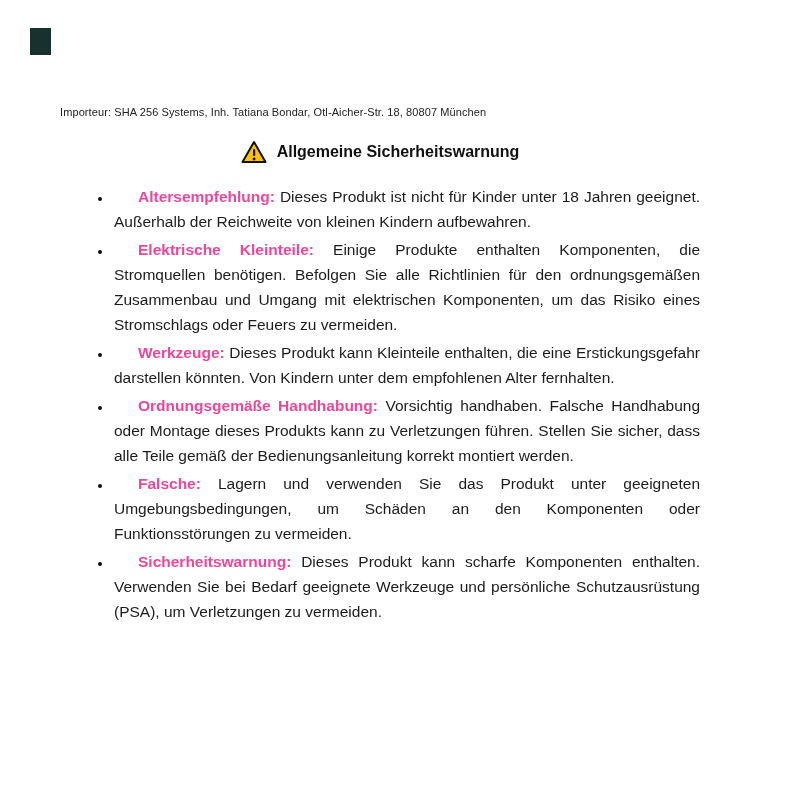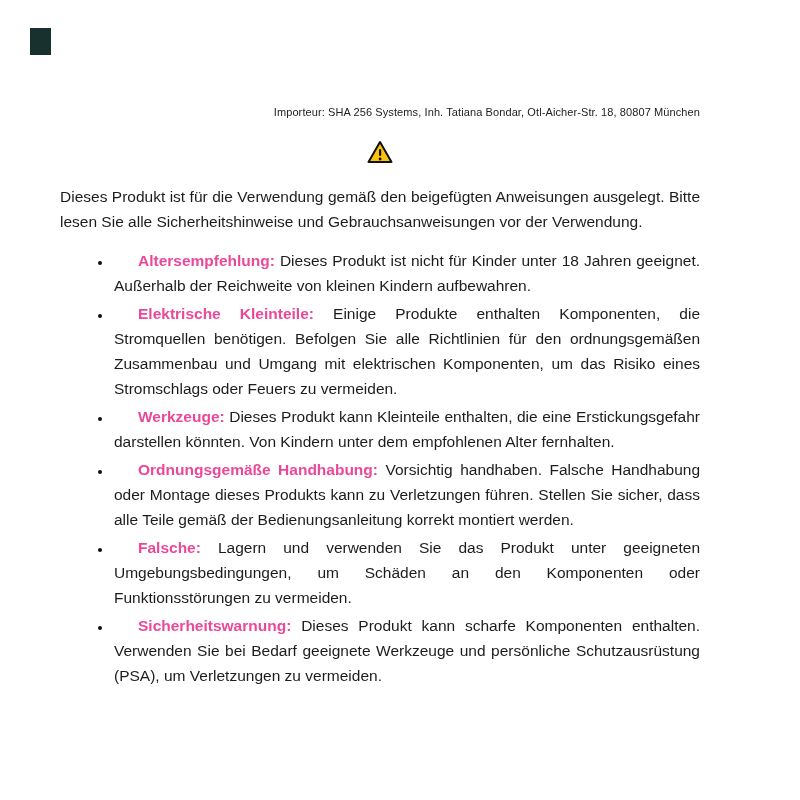--- a/index.html
+++ b/index.html
@@ -18,21 +18,21 @@
     left: 30px;
     top: 28px;
     width: 21px;
     height: 27px;
     background: #18302e;
   }
   .page {
     padding: 106px 100px 0 60px;
   }
   .importer-line {
-    text-align: right;
+    text-align: left;
     font-size: 11px;
     color: #222222;
     margin: 0 0 22px 0;
     letter-spacing: 0.1px;
   }
   .heading-row {
     display: flex;
     align-items: center;
     justify-content: center;
     gap: 10px;
@@ -84,23 +84,23 @@
 <div class="page">
 
   <p class="importer-line">Importeur: SHA 256 Systems, Inh. Tatiana Bondar, Otl-Aicher-Str. 18, 80807 München</p>
 
   <div class="heading-row">
     <svg class="warning-icon" viewBox="0 0 26 24" aria-hidden="true">
       <path d="M13 2 L24.5 22 L1.5 22 Z" fill="#FFC107" stroke="#111111" stroke-width="2" stroke-linejoin="round"></path>
       <rect x="12" y="9" width="2.2" height="7" rx="1" fill="#111111"></rect>
       <circle cx="13.1" cy="19" r="1.4" fill="#111111"></circle>
     </svg>
+    <span class="page-title">Allgemeine Sicherheitswarnung</span>
   </div>
 
-  <p class="intro">Dieses Produkt ist für die Verwendung gemäß den beigefügten Anweisungen ausgelegt. Bitte lesen Sie alle Sicherheitshinweise und Gebrauchsanweisungen vor der Verwendung.</p>
 
   <ul class="safety-list">
     <li>
       <strong>Altersempfehlung:</strong>
       <span>Dieses Produkt ist nicht für Kinder unter 18 Jahren geeignet. Außerhalb der Reichweite von kleinen Kindern aufbewahren.</span>
     </li>
     <li>
       <strong>Elektrische Kleinteile:</strong>
       <span>Einige Produkte enthalten Komponenten, die Stromquellen benötigen. Befolgen Sie alle Richtlinien für den ordnungsgemäßen Zusammenbau und Umgang mit elektrischen Komponenten, um das Risiko eines Stromschlags oder Feuers zu vermeiden.</span>
     </li>

